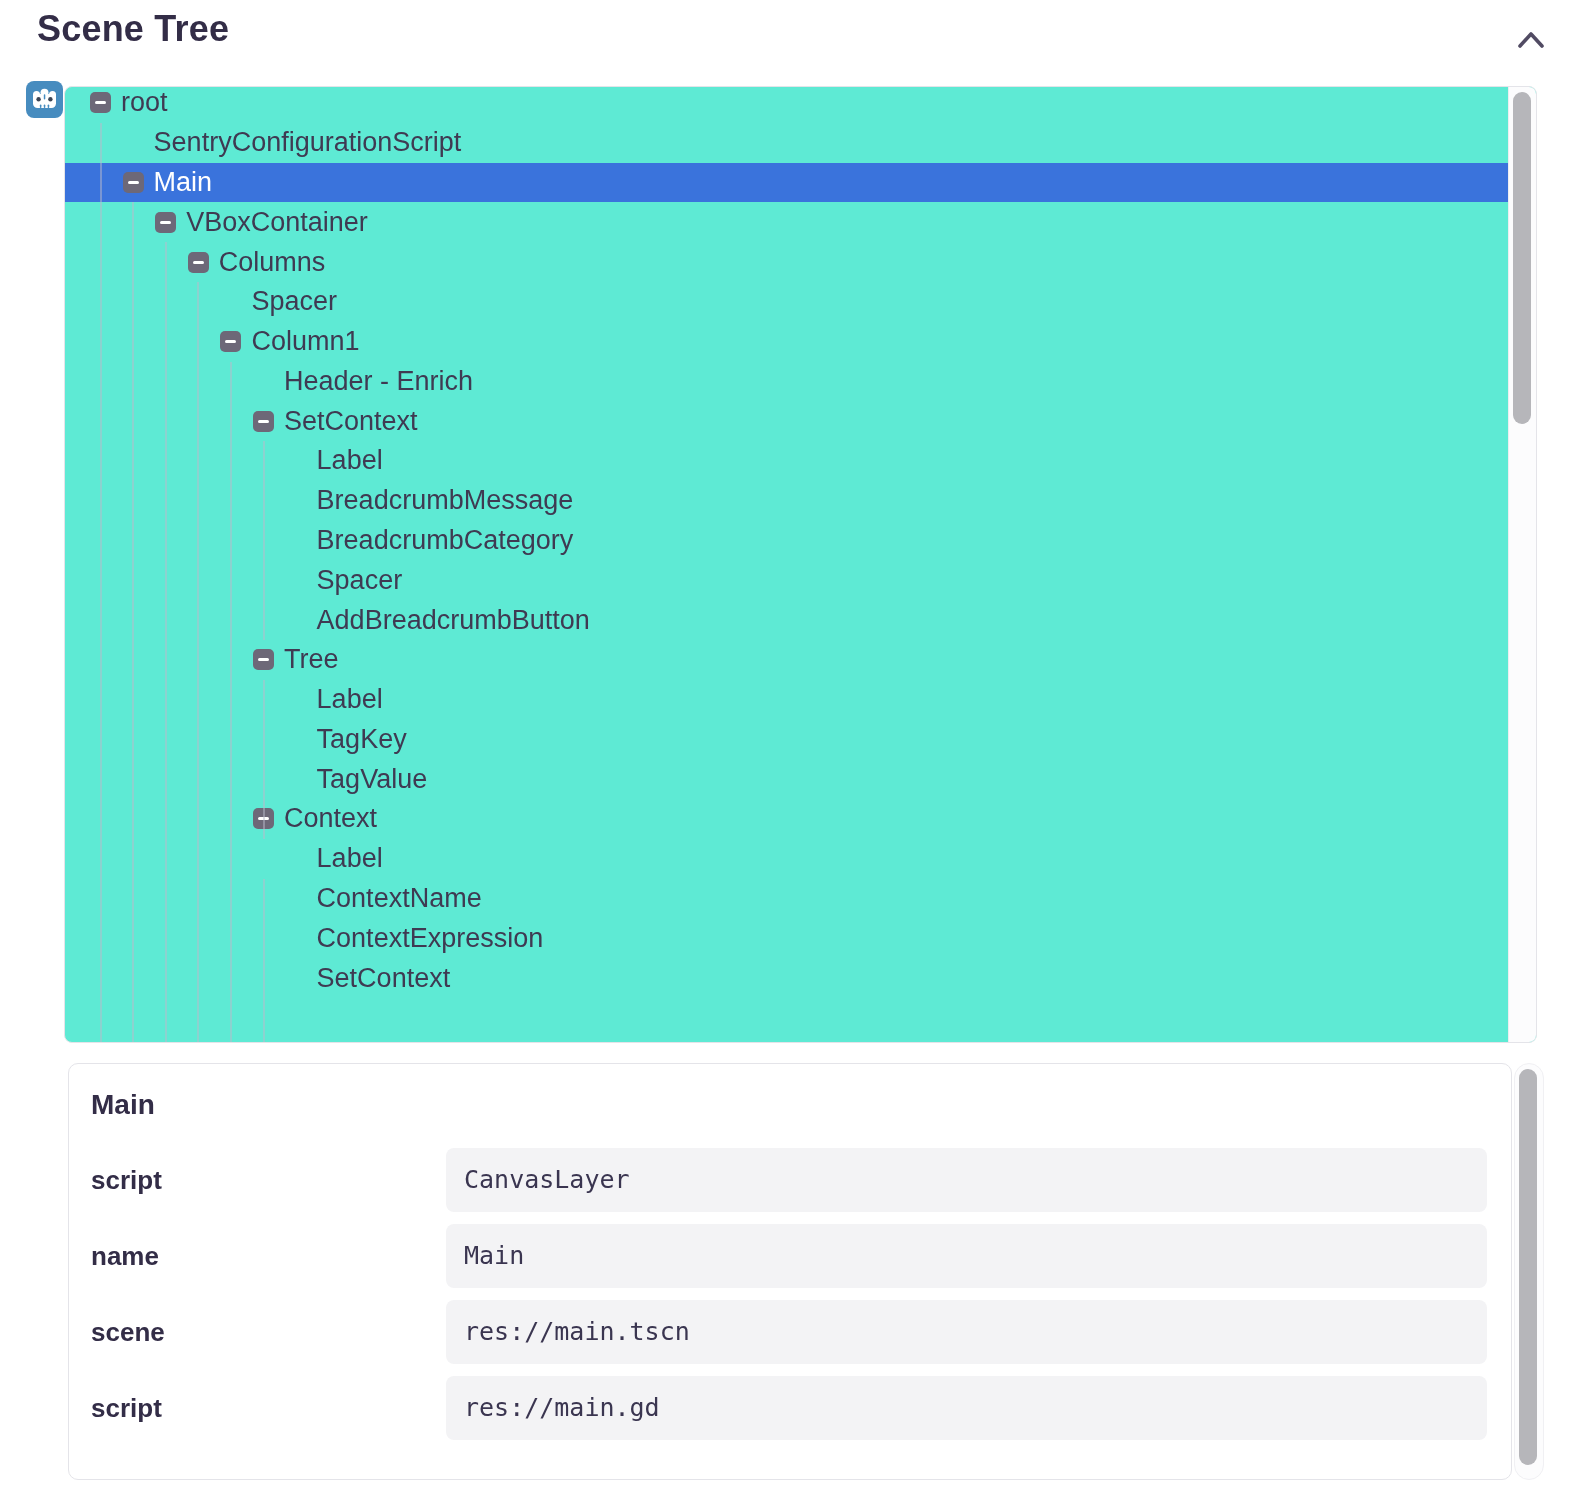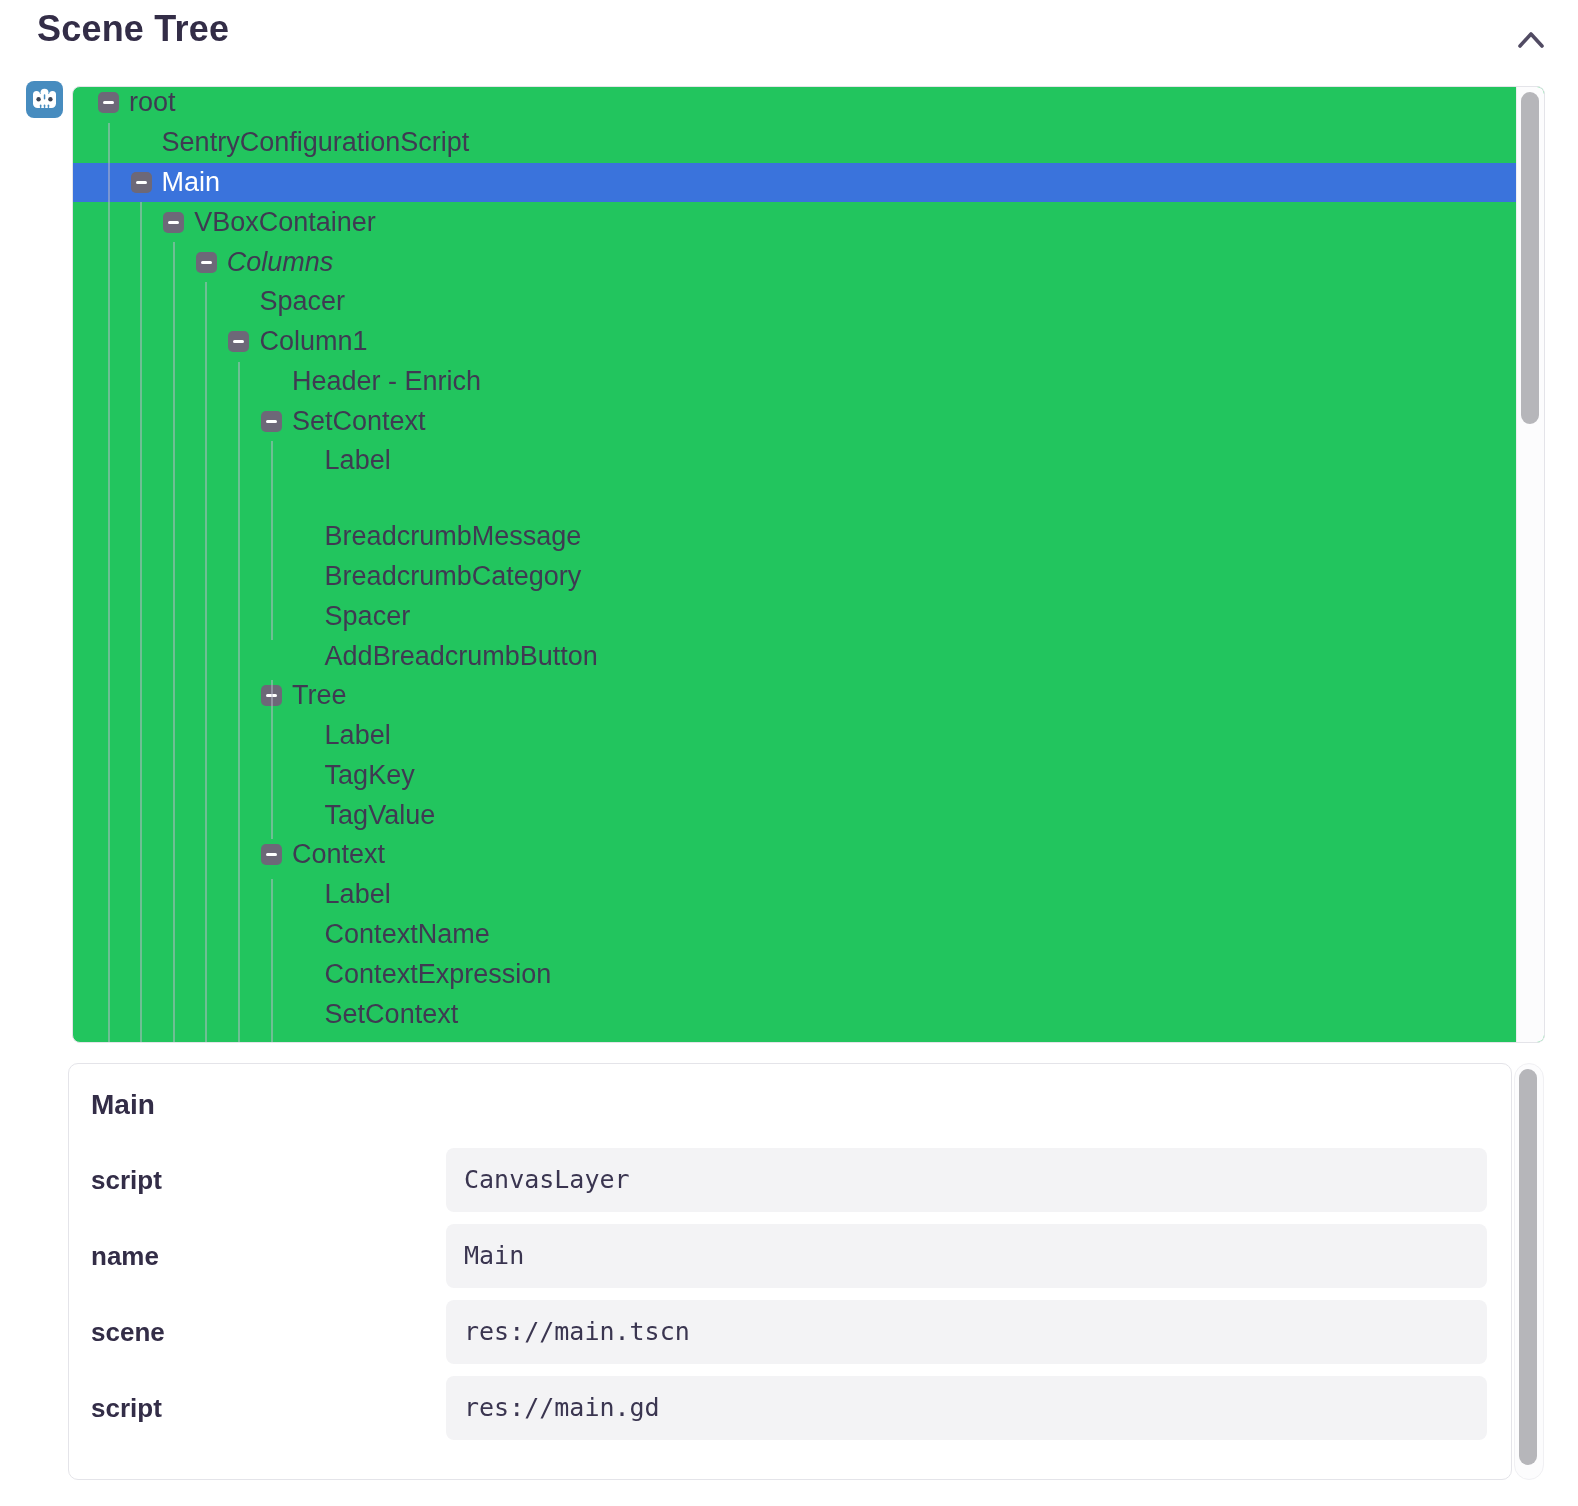--- a/index.html
+++ b/index.html
@@ -17,22 +17,22 @@
   }
   .header-collapse {
     position:absolute; left:1516px; top:28px; width:30px; height:26px; cursor:pointer;
   }
 
   
   .godot-logo { position:absolute; left:26px; top:81px; width:37px; height:37px; z-index:5; }
 
   
   .tree-panel {
-    position:absolute; left:72px; top:86px; width:1473px; height:957px;
-    background:#22c55e; border:1px solid #e4e4e9; border-radius:8px;
+    position:absolute; left:64px; top:86px; width:1473px; height:957px;
+    background:#5eead4; border:1px solid #e4e4e9; border-radius:8px;
   }
   .tree-viewport {
     position:absolute; left:0; top:0; bottom:0; right:28px; overflow:hidden;
   }
   .rows-inner { margin-top:-4px; }
   .tree-row {
     height:39.79px; display:flex; align-items:center;
     font-size:27px; color:#3f3a52; white-space:nowrap; cursor:default;
   }
   .tree-row.selected { background:#3a73dc; color:#ffffff; }
@@ -126,42 +126,42 @@
           <span>SentryConfigurationScript</span>
         </div>
         <div class="tree-row selected" style="padding-left: 57.6px;">
           <span class="node-toggle"></span>
           <span>Main</span>
         </div>
         <div class="tree-row" style="padding-left: 90.2px;">
           <span class="node-toggle"></span>
           <span>VBoxContainer</span>
         </div>
-        <div class="tree-row" style="padding-left: 122.8px; font-style: italic;">
+        <div class="tree-row" style="padding-left: 122.8px;">
           <span class="node-toggle"></span>
           <span>Columns</span>
         </div>
         <div class="tree-row" style="padding-left: 186.4px;">
           <span>Spacer</span>
         </div>
         <div class="tree-row" style="padding-left: 155.4px;">
           <span class="node-toggle"></span>
           <span>Column1</span>
         </div>
         <div class="tree-row" style="padding-left: 219px;">
           <span>Header - Enrich</span>
         </div>
         <div class="tree-row" style="padding-left: 188px;">
           <span class="node-toggle"></span>
           <span>SetContext</span>
         </div>
         <div class="tree-row" style="padding-left: 251.6px;">
           <span>Label</span>
         </div>
-        <div class="tree-row" style="padding-left: 251.6px; margin-top: 36px;">
+        <div class="tree-row" style="padding-left: 251.6px;">
           <span>BreadcrumbMessage</span>
         </div>
         <div class="tree-row" style="padding-left: 251.6px;">
           <span>BreadcrumbCategory</span>
         </div>
         <div class="tree-row" style="padding-left: 251.6px;">
           <span>Spacer</span>
         </div>
         <div class="tree-row" style="padding-left: 251.6px;">
           <span>AddBreadcrumbButton</span>

